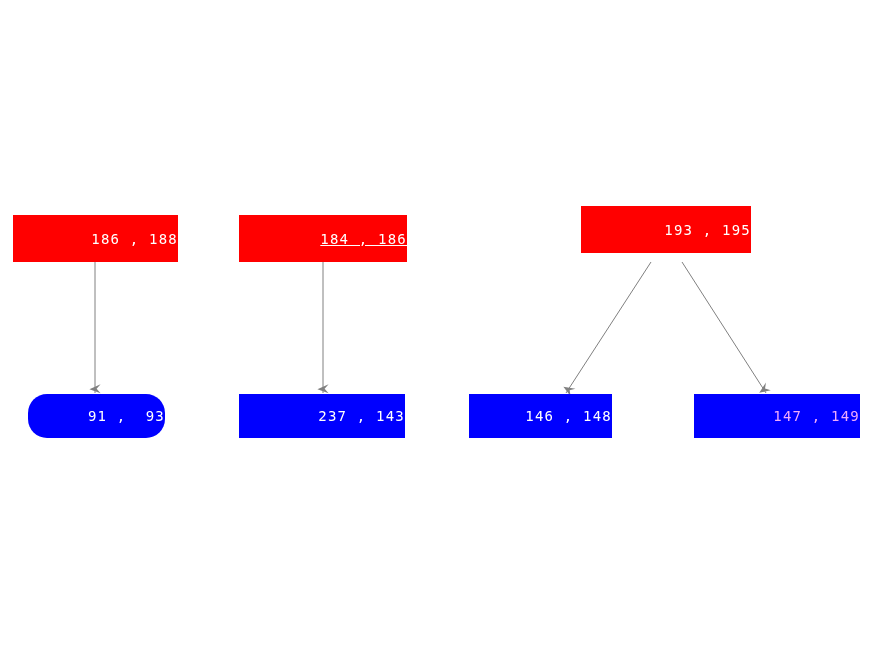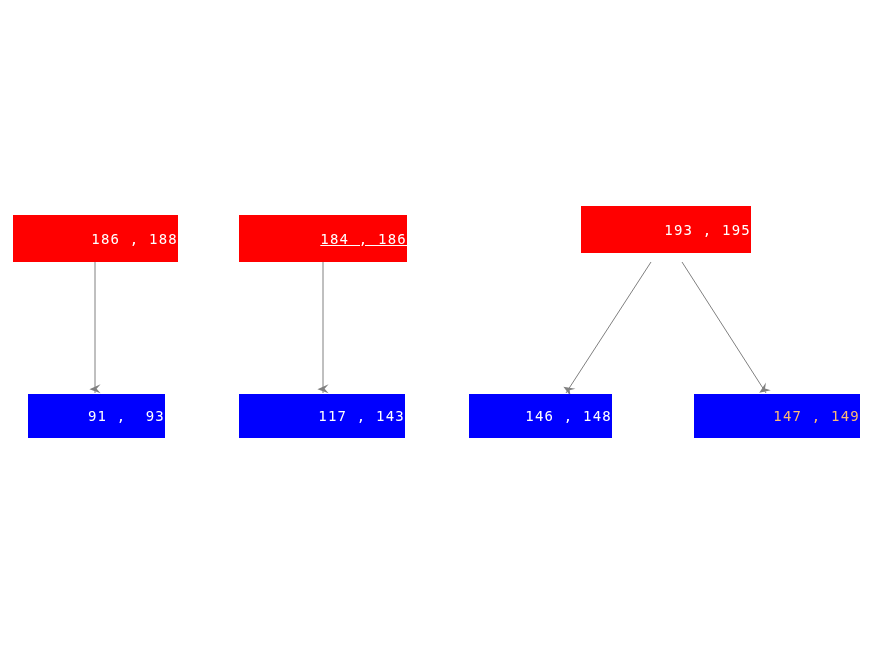--- a/index.html
+++ b/index.html
@@ -61,19 +61,19 @@
         <line x1="323" y1="262" x2="323" y2="393" stroke="#808080" stroke-width="1" marker-end="url(#arrowhead)"></line>
         <line x1="651" y1="262" x2="566" y2="393" stroke="#808080" stroke-width="1" marker-end="url(#arrowhead)"></line>
         <line x1="682" y1="262" x2="766" y2="393" stroke="#808080" stroke-width="1" marker-end="url(#arrowhead)"></line>
       </g>
   </svg>
 
   <div id="nodes-layer">
       <div class="node node-parent" style="left: 13px; top: 215px; width: 165px; height: 47px; background: rgb(255, 0, 0); color: rgb(255, 255, 255);"><span>186 , 188</span></div>
       <div class="node node-parent" style="left: 239px; top: 215px; width: 168px; height: 47px; background: rgb(255, 0, 0); color: rgb(255, 255, 255); text-decoration: underline;"><span>184 , 186</span></div>
       <div class="node node-parent" style="left: 581px; top: 206px; width: 170px; height: 47px; background: rgb(255, 0, 0); color: rgb(255, 255, 255);"><span>193 , 195</span></div>
-      <div class="node node-child" style="left: 28px; top: 394px; width: 137px; height: 44px; background: rgb(0, 0, 255); color: rgb(255, 255, 255);"><span>91 ,  93</span></div>
-      <div class="node node-child" style="left: 239px; top: 394px; width: 166px; height: 44px; background: rgb(0, 0, 255); color: rgb(255, 255, 255);"><span>117 , 143</span></div>
+      <div class="node node-child" style="left: 28px; top: 394px; width: 137px; height: 44px; background: rgb(0, 0, 255); color: rgb(255, 255, 255); border-radius: 19px;"><span>91 ,  93</span></div>
+      <div class="node node-child" style="left: 239px; top: 394px; width: 166px; height: 44px; background: rgb(0, 0, 255); color: rgb(255, 255, 255);"><span>237 , 143</span></div>
       <div class="node node-child" style="left: 469px; top: 394px; width: 143px; height: 44px; background: rgb(0, 0, 255); color: rgb(255, 255, 255);"><span>146 , 148</span></div>
-      <div class="node node-child" style="left: 694px; top: 394px; width: 166px; height: 44px; background: rgb(0, 0, 255); color: #fdba74;"><span>147 , 149</span></div>
+      <div class="node node-child" style="left: 694px; top: 394px; width: 166px; height: 44px; background: rgb(0, 0, 255); color: #f0abfc;"><span>147 , 149</span></div>
     </div>
 
 </div>
 
 </body></html>

